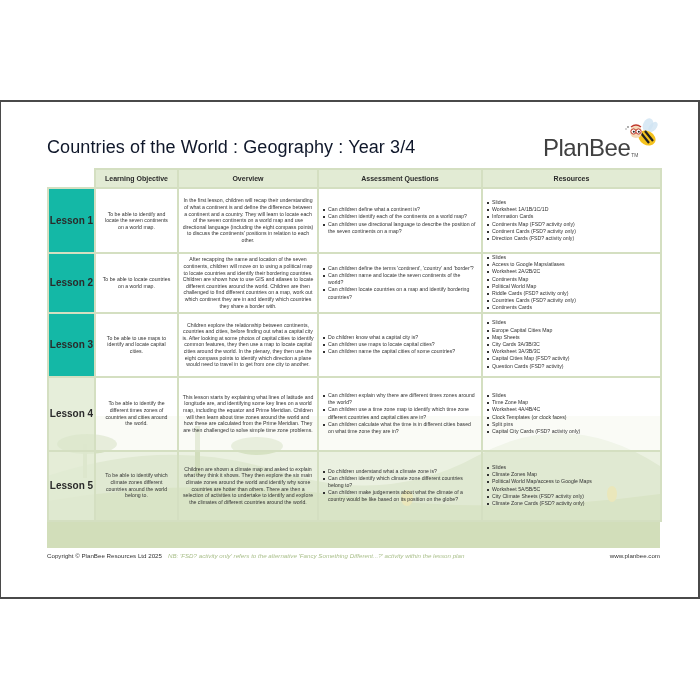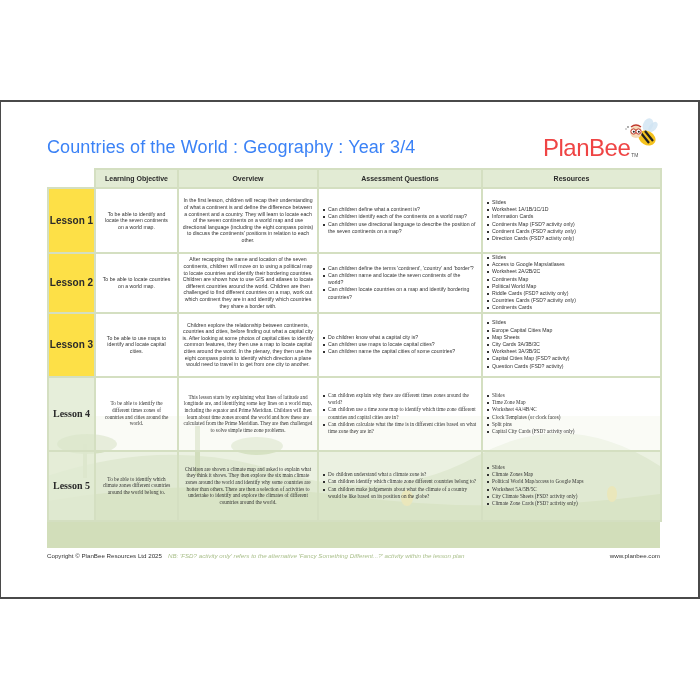--- a/index.html
+++ b/index.html
@@ -5,53 +5,53 @@
   html, body { margin:0; padding:0; }
   body {
     width:700px; height:700px; background:#ffffff; position:relative; overflow:hidden;
     font-family:"Liberation Sans", "DejaVu Sans", sans-serif; color:#222;
   }
   .sheet {
     position:absolute; left:0; top:100px; width:697px; height:495px;
     border:2px solid #4a4a4a; border-left-width:1px; background:#fff; box-sizing:content-box;
   }
   .title {
-    position:absolute; left:47px; top:137px; font-size:18px; color:#3b82f6; letter-spacing:0.1px;
+    position:absolute; left:47px; top:137px; font-size:18px; color:#0f172a; letter-spacing:0.1px;
     font-family:"Liberation Sans", sans-serif;
   }
   .logo {
     position:absolute; left:543px; top:130px; height:32px; display:flex; align-items:flex-end;
   }
-  .logo-text { font-size:24px; color:#ef4444; letter-spacing:-0.5px; line-height:28px; }
+  .logo-text { font-size:24px; color:#404040; letter-spacing:-0.5px; line-height:28px; }
   .logo-tm { font-size:5px; color:#555; margin-left:1px; margin-bottom:4px; }
   .bee { position:absolute; left:622px; top:118px; width:36px; height:32px; }
 
   .table-wrap { position:absolute; left:47px; top:168px; width:613px; height:380px; }
   .bg-land {
     position:absolute; left:47px; top:416px; width:613px; height:132px; pointer-events:none; z-index:0;
   }
   table {
     position:absolute; left:0; top:0; border-collapse:collapse; table-layout:fixed;
     width:613px; z-index:1;
   }
   th, td { border:2px solid #d4dfc1; padding:0; vertical-align:middle; }
   th {
     background:#e2ebd4; font-size:7px; font-weight:bold; color:#2a2a2a; height:17px; text-align:center;
   }
   th.blank { background:transparent; border:none; border-bottom:2px solid #d4dfc1; }
   td.lesson {
-    background:#fde047; font-size:10px; font-weight:bold; color:#2a2a2a; text-align:center;
+    background:#14b8a6; font-size:10px; font-weight:bold; color:#2a2a2a; text-align:center;
   }
   td.obj { font-size:5.2px; line-height:6.6px; text-align:center; color:#333; padding:0 6px; }
   td.ov { font-size:5.2px; line-height:6.6px; text-align:center; color:#333; padding:0 3px; }
   td.aq, td.res { font-size:5.2px; line-height:7.2px; color:#333; padding:0 4px; text-align:left; }
   ul { list-style:none; margin:0; padding:0; }
   li { position:relative; padding-left:5px; }
   li::before { content:""; position:absolute; left:0; top:3px; width:2px; height:2px; background:#333; }
-  tr.r4 td, tr.r5 td { background:rgba(255,255,255,0.55);font-family:Liberation Serif, serif; }
+  tr.r4 td, tr.r5 td { background:rgba(255,255,255,0.55); }
   tr.r4 td.lesson, tr.r5 td.lesson { background:rgba(226,235,212,0.85); }
   tr.r5 td { background:rgba(226,235,212,0.45); }
 
   .footer {
     position:absolute; left:47px; top:552px; width:613px; font-size:6.2px; display:flex;
     justify-content:space-between; align-items:center; white-space:nowrap;
   }
   .footer .nb { color:#a9bf8a; font-style:italic; margin-left:6px; }
   .footer .copy { color:#333; }
   .footer .url { color:#333; }

